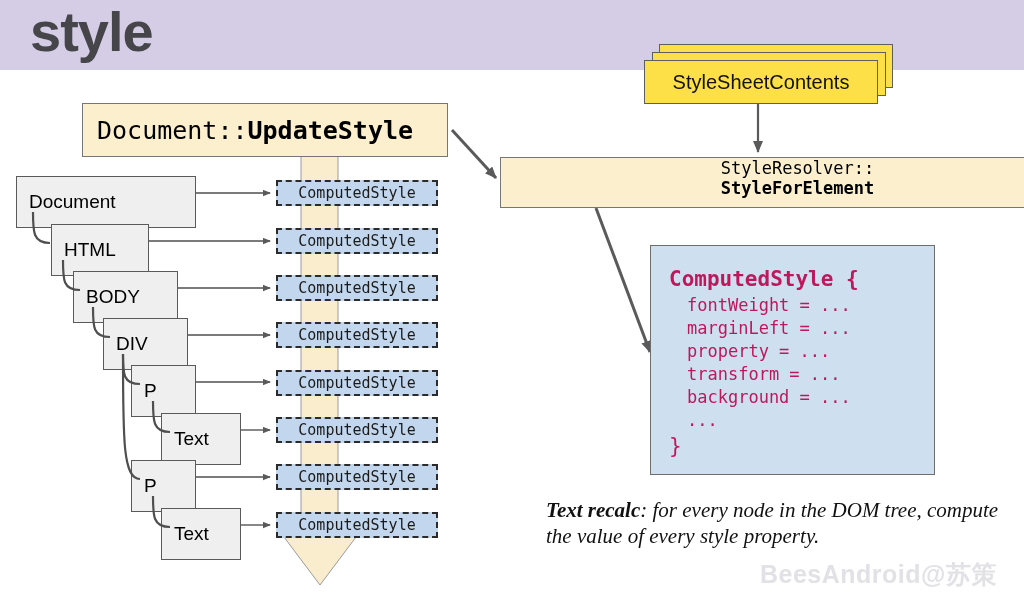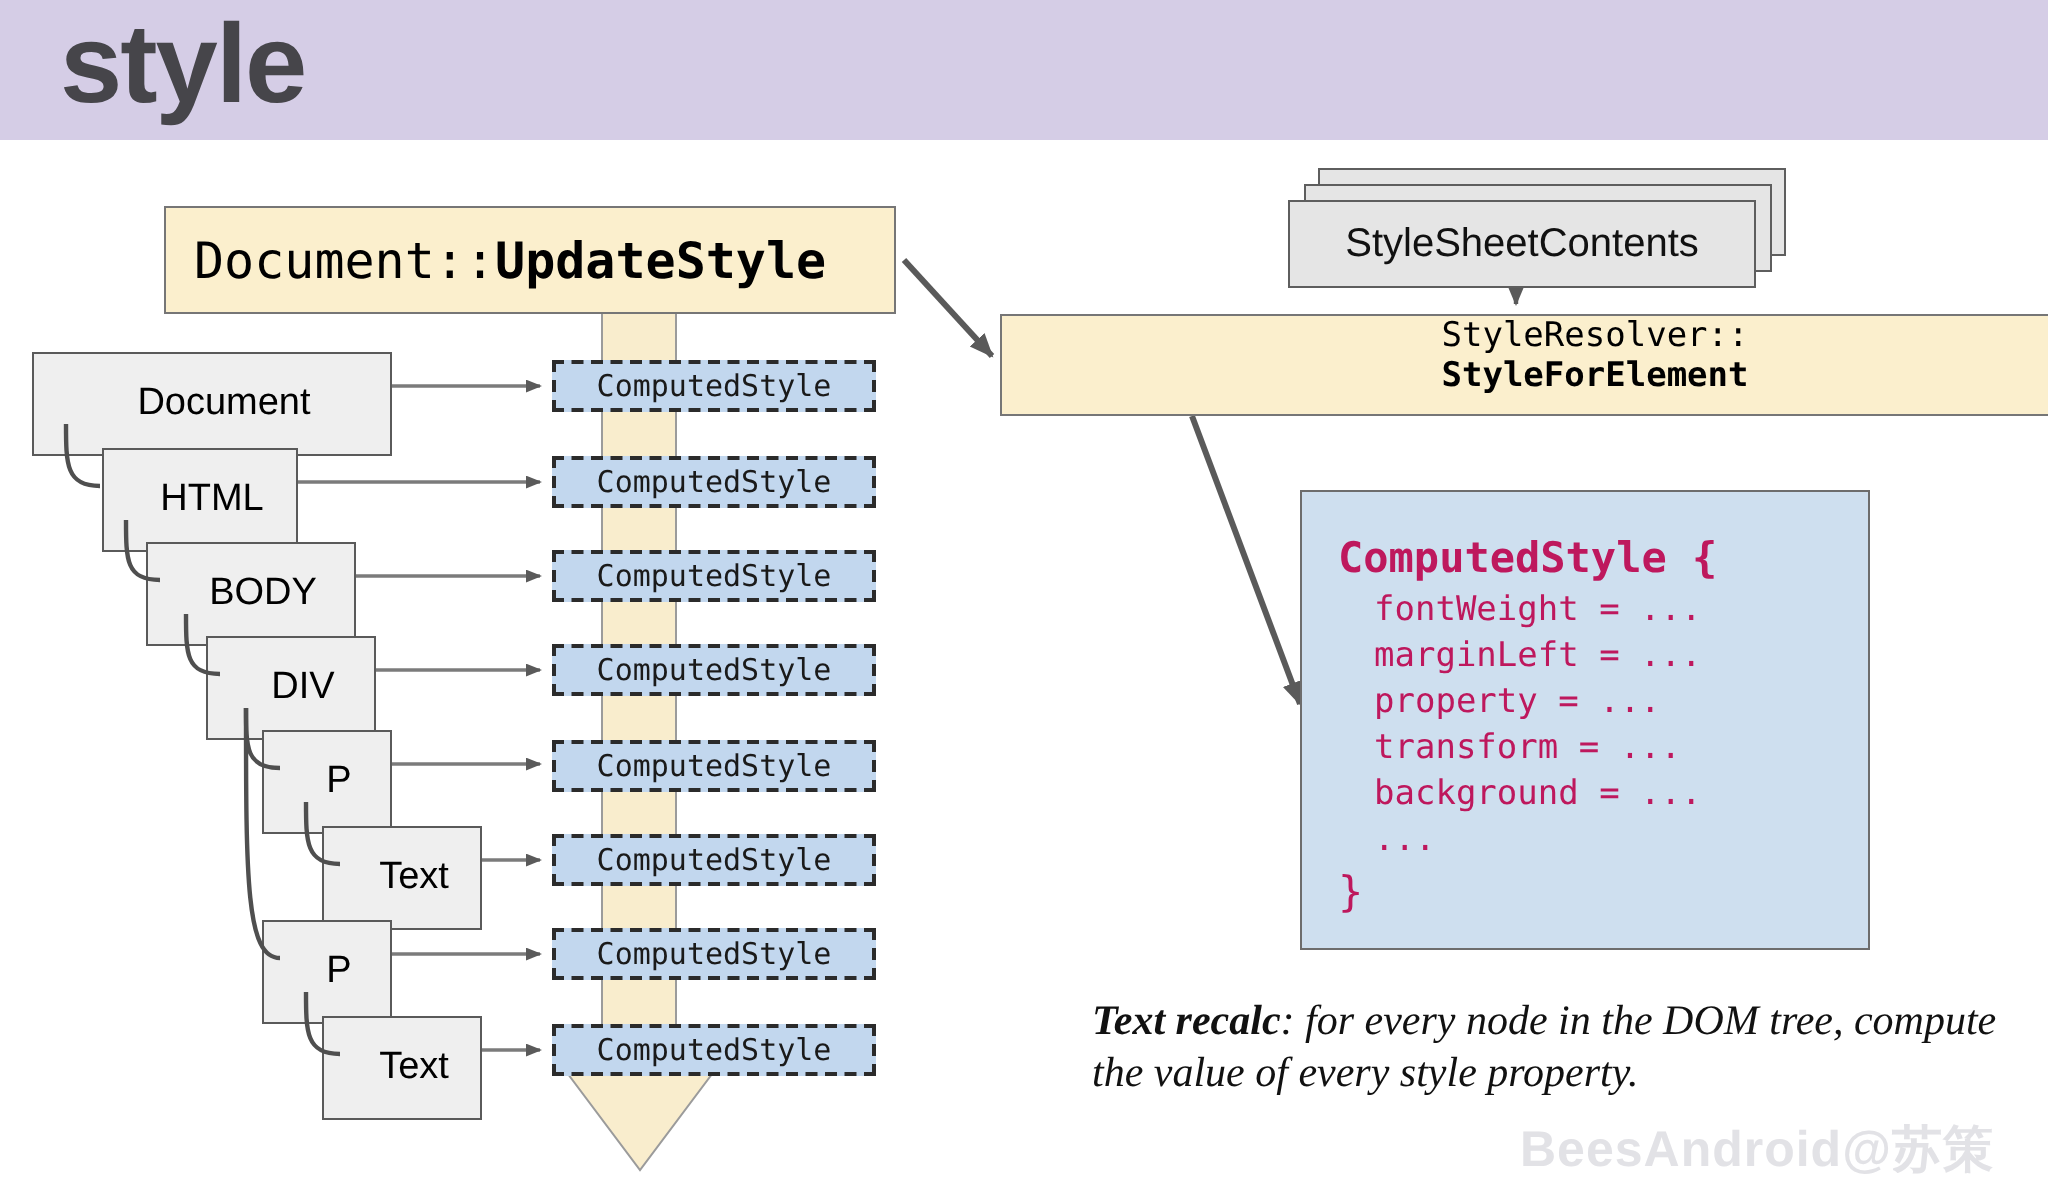--- a/index.html
+++ b/index.html
@@ -70,42 +70,40 @@
 
   
   .dom-node {
     background: #efefef;
     border: 1px solid #5a5a5a;
     color: #000000;
     font-family: "Liberation Sans", sans-serif;
     font-size: 19px;
     padding-left: 12px;
     height: 52px;
-    justify-content: center;
   }
 
   
   .cs-box {
     background: #c2d7ee;
     border: 2px dashed #2b2b2b;
     color: #1a1a1a;
     font-family: "DejaVu Sans Mono", monospace;
     font-size: 15px;
     height: 26px;
     justify-content: center;
     z-index: 4;
   }
 
   
   .sheet-card {
     position: absolute;
     box-sizing: border-box;
-    background: #e5e5e5;
+    background: #fde047;
     border: 1px solid #5e5e5e;
-    margin-top: 40px;
   }
   .sheet-front {
     display: flex;
     align-items: center;
     justify-content: center;
     font-family: "Liberation Sans", sans-serif;
     font-size: 20px;
     color: #111111;
     z-index: 3;
   }

